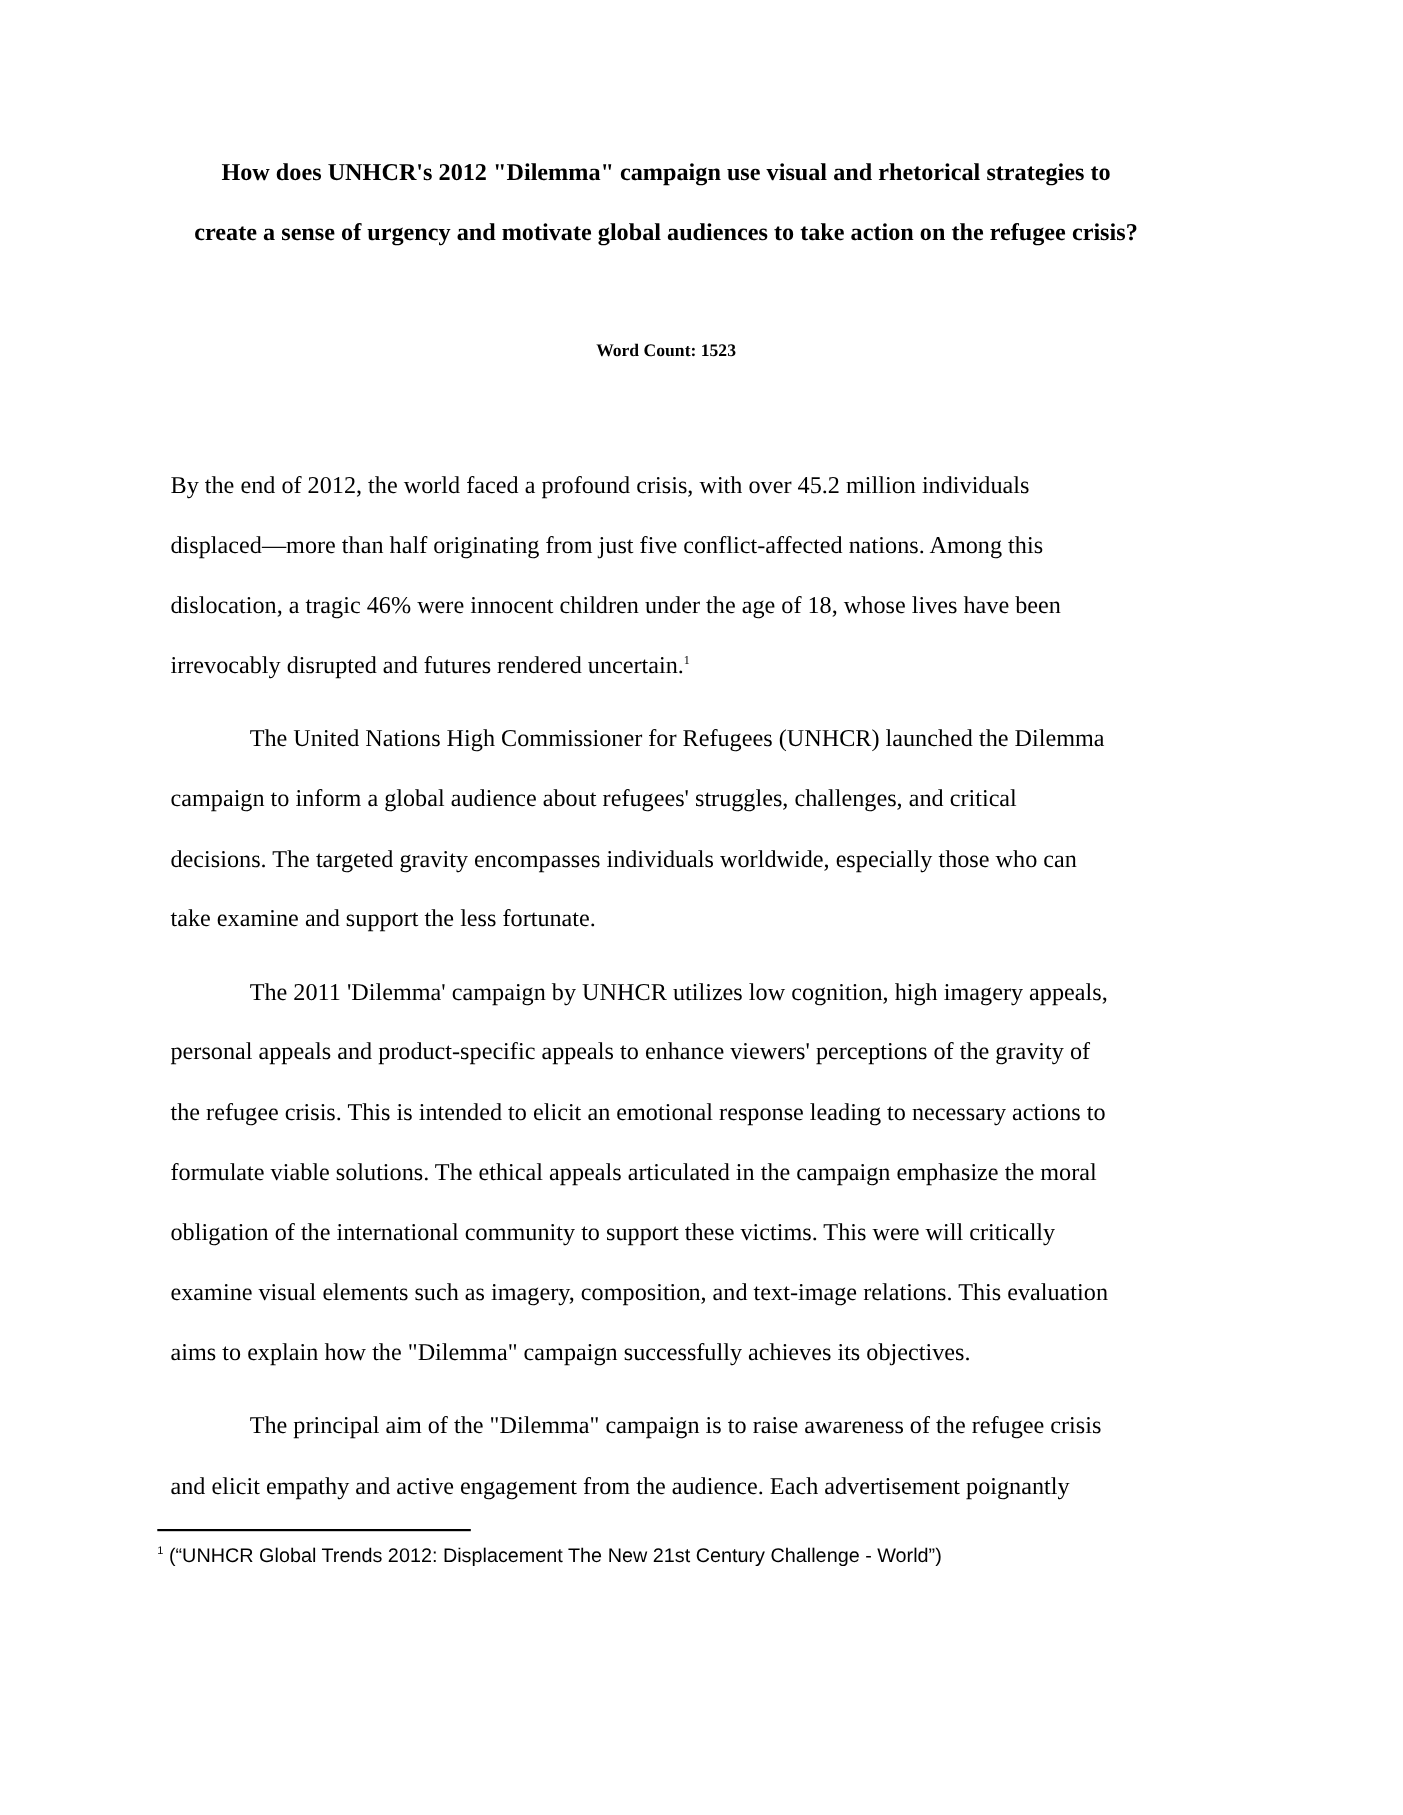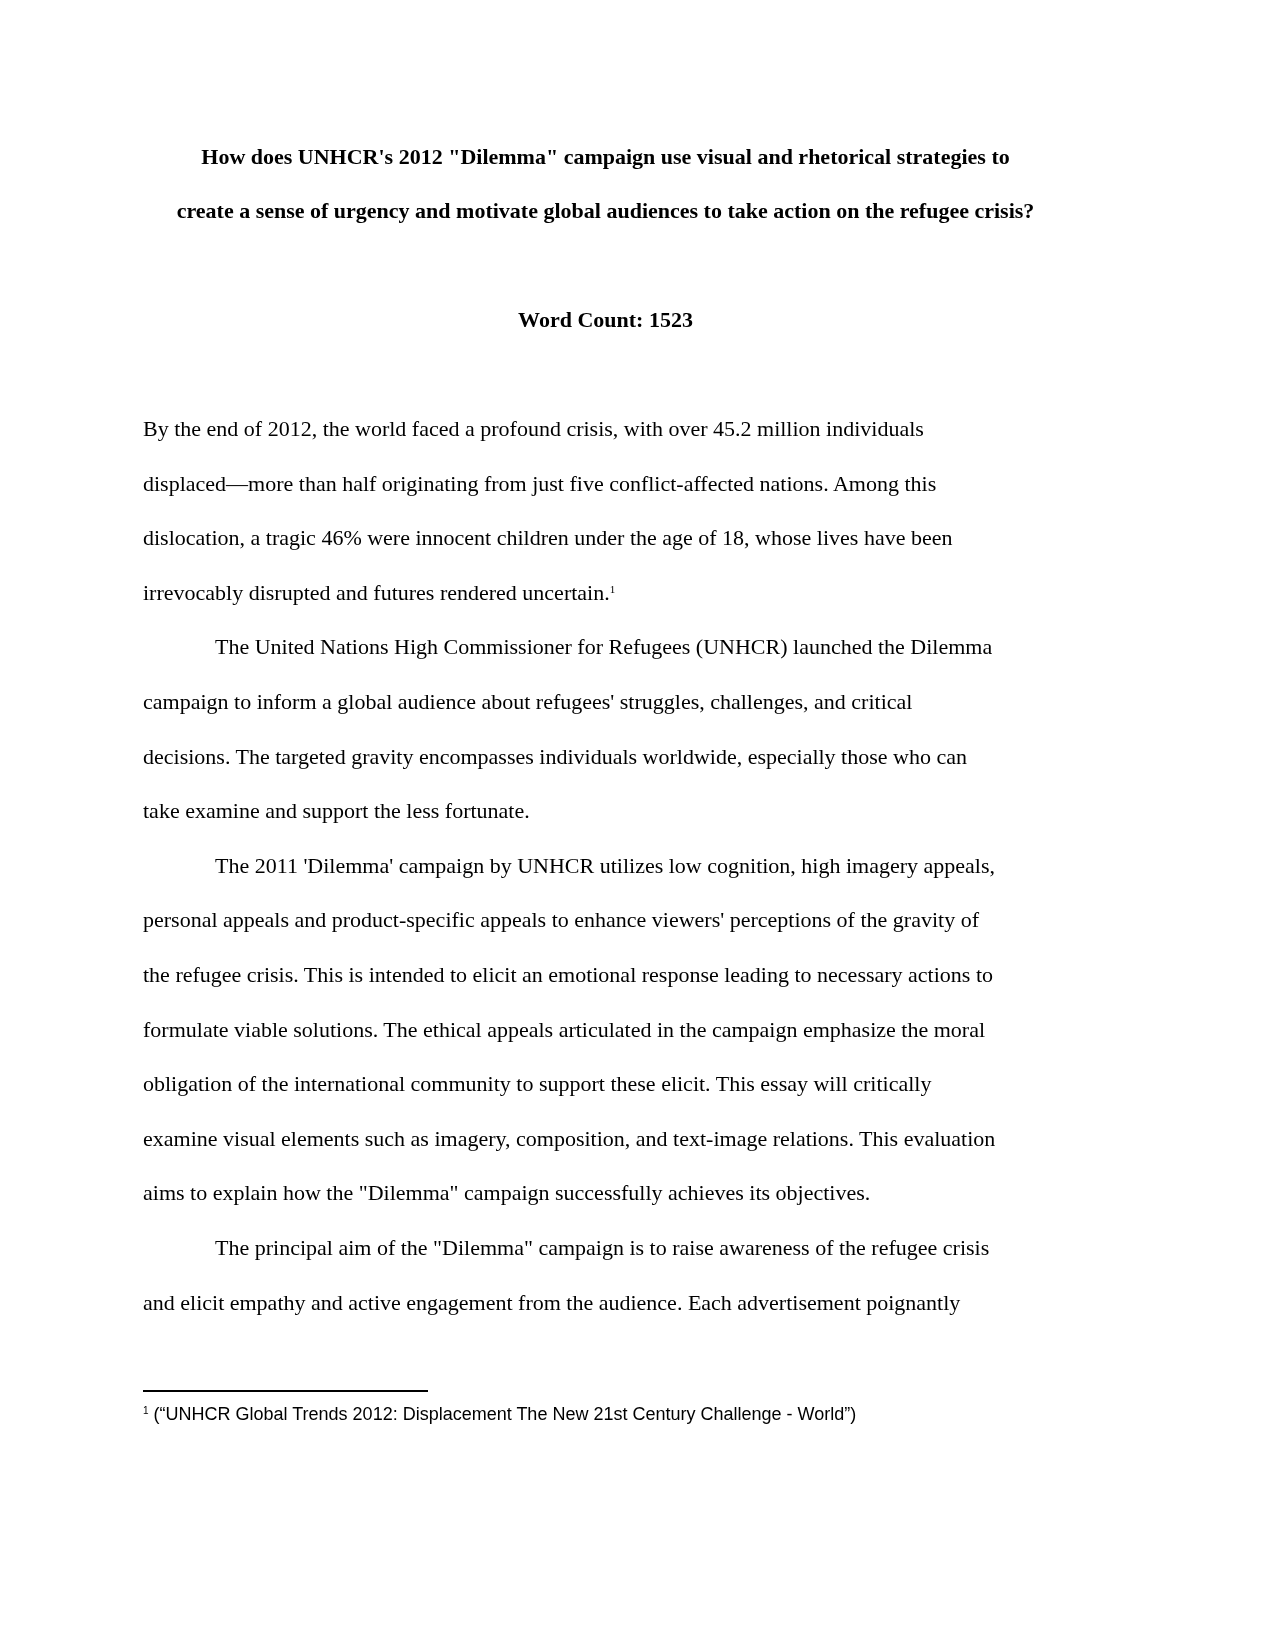--- a/index.html
+++ b/index.html
@@ -5,28 +5,28 @@
     html, body { margin: 0; padding: 0; background: #ffffff; }
     body { width: 1275px; height: 1650px; position: relative; overflow: hidden; color: #000; }
     .page { position: absolute; left: 0; top: 0; width: 1275px; height: 1650px; background: #fff; }
     .title {
       position: absolute; left: 143px; width: 925px;
       font-family: "Liberation Serif", serif; font-weight: bold; font-size: 22px;
       text-align: center; line-height: 54px; top: 130px;
     }
     .wordcount {
       position: absolute; left: 143px; width: 925px; top: 293px;
-      font-family: "Liberation Serif", serif; font-weight: bold; font-size: 22px;
+      font-family: "Liberation Serif", serif; font-weight: bold; font-size: 16px;
       text-align: center; line-height: 54px;
     }
     .body {
       position: absolute; left: 143px; width: 925px; top: 402px;
       font-family: "Liberation Serif", serif; font-size: 22px; line-height: 54.6px;
     }
-    .body p { margin: 0; }
+    .body p { margin: 12px; }
     .body p.indent { text-indent: 72px; }
     .line { display: block; white-space: nowrap; }
     sup { font-size: 11px; vertical-align: top; position: relative; top: -4px; }
     .fn-rule { position: absolute; left: 143px; top: 1390px; width: 285px; height: 2px; background: #000; }
     .footnote {
       position: absolute; left: 143px; top: 1402px; width: 900px;
       font-family: Liberation Sans, sans-serif; font-size: 18px; line-height: 24px;
     }
     .footnote sup { font-size: 10px; top: -3px; }
   </style>
@@ -53,21 +53,21 @@
       <span>The United Nations High Commissioner for Refugees (UNHCR) launched the Dilemma</span>
       <span class="line" style="text-indent:0">campaign to inform a global audience about refugees' struggles, challenges, and critical</span>
       <span class="line" style="text-indent:0">decisions. The targeted gravity encompasses individuals worldwide, especially those who can</span>
       <span class="line" style="text-indent:0">take examine and support the less fortunate.</span>
     </p>
     <p class="indent">
       <span>The 2011 'Dilemma' campaign by UNHCR utilizes low cognition, high imagery appeals,</span>
       <span class="line" style="text-indent:0">personal appeals and product-specific appeals to enhance viewers' perceptions of the gravity of</span>
       <span class="line" style="text-indent:0">the refugee crisis. This is intended to elicit an emotional response leading to necessary actions to</span>
       <span class="line" style="text-indent:0">formulate viable solutions. The ethical appeals articulated in the campaign emphasize the moral</span>
-      <span class="line" style="text-indent:0">obligation of the international community to support these elicit. This essay will critically</span>
+      <span class="line" style="text-indent:0">obligation of the international community to support these victims. This were will critically</span>
       <span class="line" style="text-indent:0">examine visual elements such as imagery, composition, and text-image relations. This evaluation</span>
       <span class="line" style="text-indent:0">aims to explain how the "Dilemma" campaign successfully achieves its objectives.</span>
     </p>
     <p class="indent">
       <span>The principal aim of the "Dilemma" campaign is to raise awareness of the refugee crisis</span>
       <span class="line" style="text-indent:0">and elicit empathy and active engagement from the audience. Each advertisement poignantly</span>
     </p>
   </div>
 
   <div class="fn-rule"></div>

